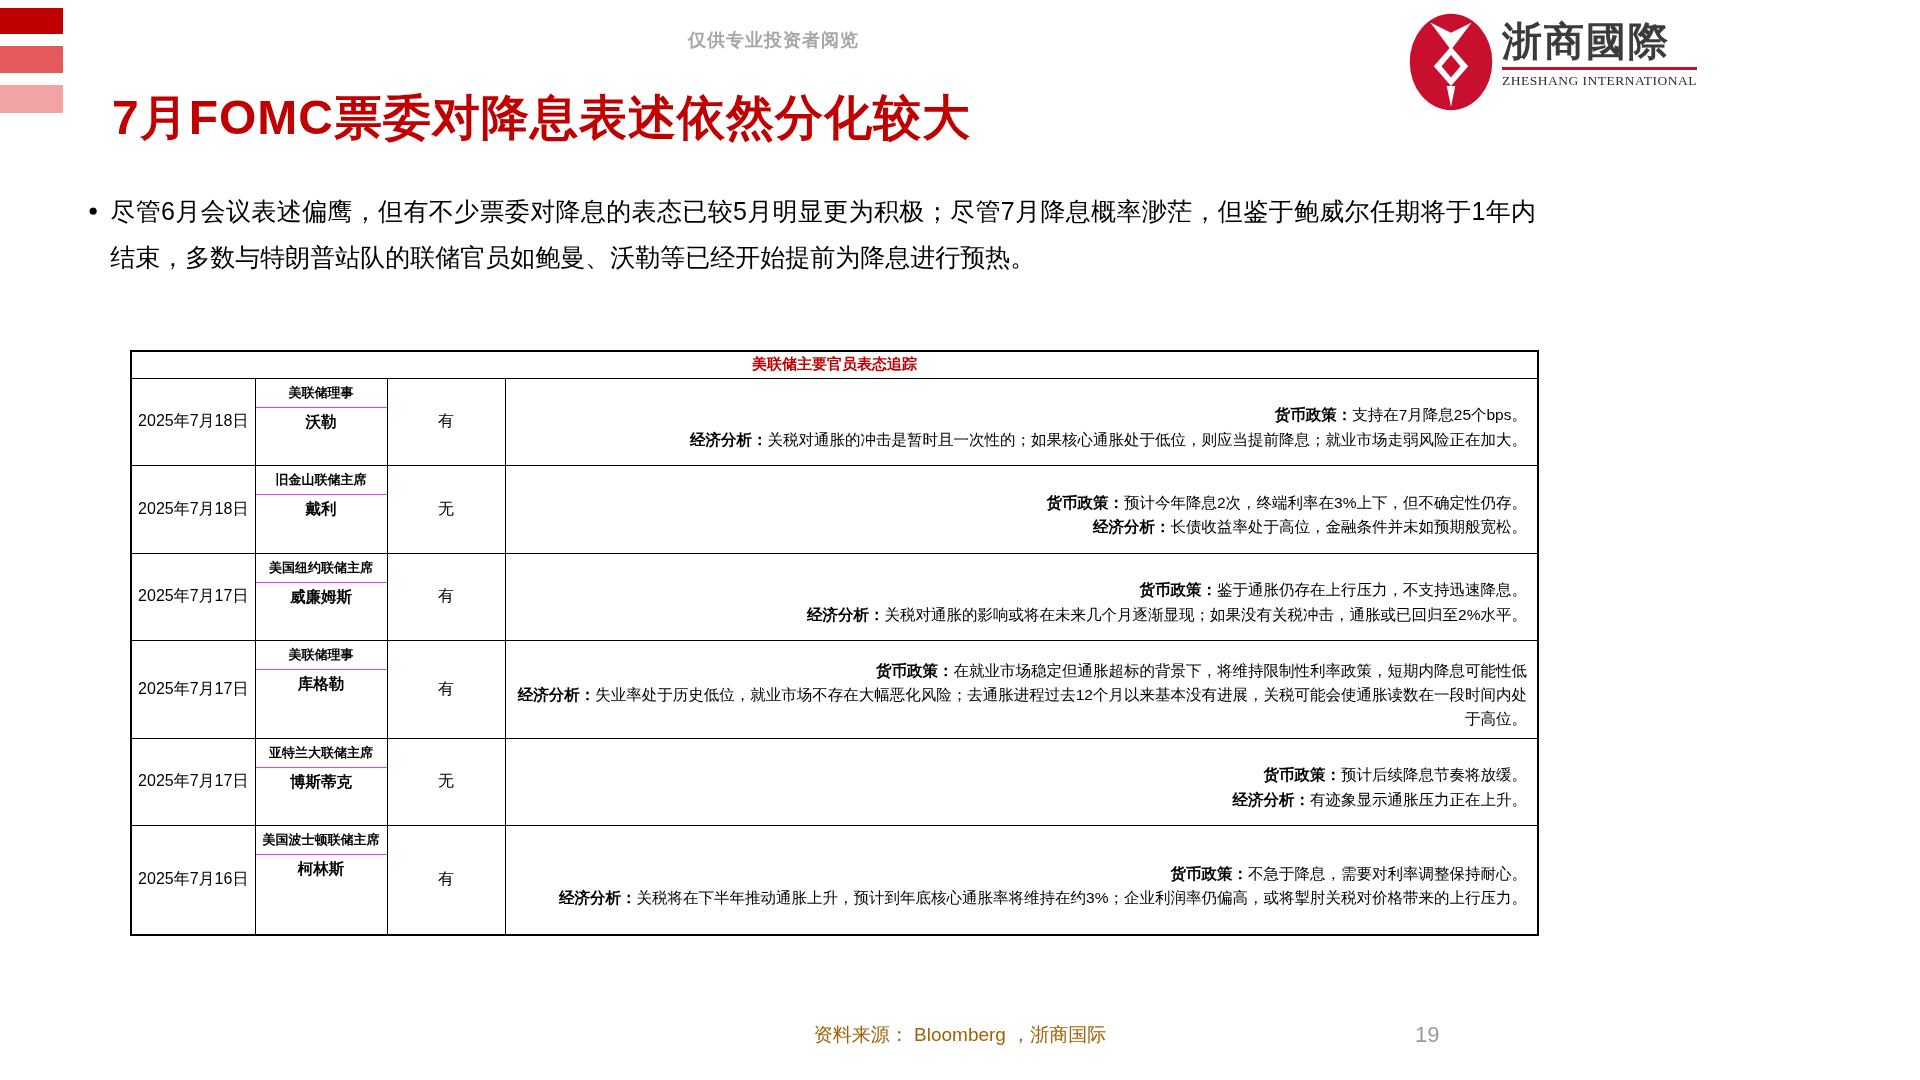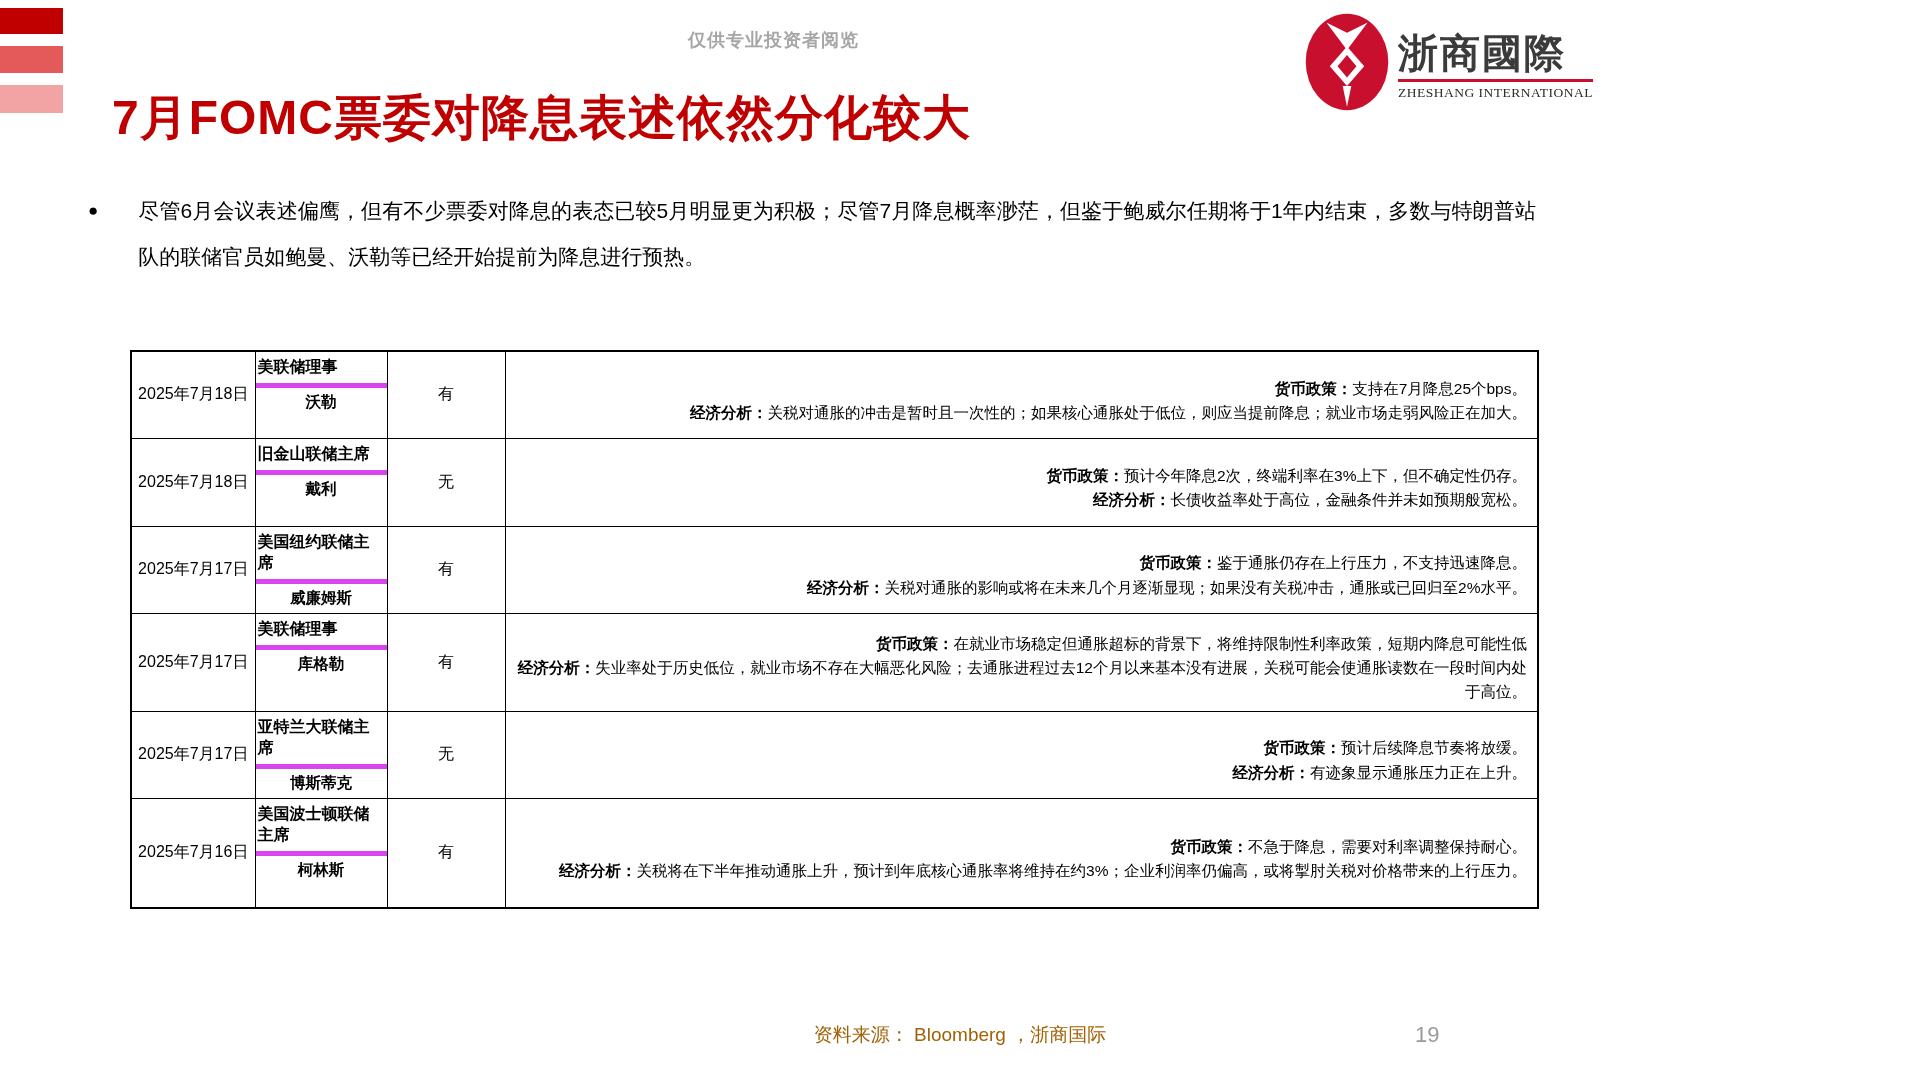--- a/index.html
+++ b/index.html
@@ -9,49 +9,49 @@
   
   .stripe { position:absolute; left:0; width:63px; }
   .stripe1 { top:8px;  height:26px; background:#c00000; }
   .stripe2 { top:46px; height:27px; background:#e45a5a; }
   .stripe3 { top:85px; height:28px; background:#f2a3a3; }
 
   
   .confidential { position:absolute; top:28px; left:688px; font-size:18px; font-weight:bold; color:#a6a6a6; letter-spacing:1px; }
 
   
-  .logo { position:absolute; top:12px; left:1304px; display:flex; align-items:center; }
+  .logo { position:absolute; top:12px; left:1408px; display:flex; align-items:flex-start; }
   .logo-mark { width:86px; height:100px; }
   .logo-text { margin-left:8px; padding-top:8px; }
   .logo-cn { font-family:"Liberation Serif", serif; font-size:40px; font-weight:bold; color:#3b3b3b; letter-spacing:2px; line-height:1.1; }
   .logo-rule { height:3px; background:#c8102e; margin:3px 0 3px 0; }
   .logo-en { font-family:"Liberation Serif", serif; font-size:13.5px; color:#2b2b2b; letter-spacing:0.5px; }
 
   
   .page-title { position:absolute; top:86px; left:112px; font-size:48px; font-weight:bold; color:#c00000; letter-spacing:1px; }
 
   
   .bullet { position:absolute; top:188px; left:88px; width:1448px; display:flex; }
   .bullet-dot { font-size:17px; color:#000; line-height:46px; margin-right:12px; }
-  .bullet-text { font-size:21px; color:#000; line-height:46px; text-align:justify;margin-left:28px; }
+  .bullet-text { font-size:25px; color:#000; line-height:46px; text-align:justify; }
 
   
   .table-wrap { position:absolute; top:350px; left:130px; width:1409px; }
   table { width:100%; border-collapse:collapse; table-layout:fixed; }
   td, th { border:1px solid #000; vertical-align:middle; }
   table { border:2px solid #000; }
   .t-title td { height:27px; text-align:center; font-size:15px; font-weight:bold; color:#c00000; background:#fff; }
   .t-head th { height:57px; background:#c00000; color:#ffffff; font-size:15.5px; font-weight:bold; text-align:center; padding:0 8px; }
   .col-date { width:124px; }
   .col-off  { width:132px; }
   .col-vote { width:118px; }
   .c-date { text-align:center; font-size:16px; color:#000; padding:0 2px; }
   .c-off  { padding:0; vertical-align:top; }
   .off-inner { display:flex; flex-direction:column; height:100%; }
-  .off-title { border-bottom:5px solid #d946ef; font-size:16px; font-weight:bold; padding:5px 2px; }
+  .off-title { border-bottom:1px solid #d946ef; text-align:center; font-size:13px; font-weight:bold; padding:5px 2px; }
   .off-name  { flex:1; display:flex; align-items:center; justify-content:center; font-size:15.5px; font-weight:bold; padding:4px 2px; }
   .c-vote { text-align:center; font-size:16px; color:#000; }
   .c-content { padding:16px 10px 4px 8px; font-size:15.5px; color:#000; line-height:1.55;text-align:right; }
   .cline b { font-weight:bold; }
   tr.r1 { height:87px; } tr.r2 { height:88px; } tr.r3 { height:87px; }
   tr.r4 { height:98px; } tr.r5 { height:87px; } tr.r6 { height:110px; }
 
   
   .source { position:absolute; top:1022px; left:0; width:1920px; text-align:center; font-size:19px; color:#a16207; }
   .page-number { position:absolute; top:1022px; left:1415px; font-size:22px; color:#9a9a9a; }
@@ -91,20 +91,23 @@
 
   <div class="table-wrap">
     <table>
       <colgroup>
         <col class="col-date">
           <col class="col-off">
           <col class="col-vote">
           <col>
       </colgroup>
       <tbody>
+          <tr class="t-title">
+        <td colspan="4">美联储主要官员表态追踪</td>
+      </tr>
 
       <tr class="r1">
         <td class="c-date">2025年7月18日</td>
         <td class="c-off">
           <div class="off-inner">
             <div class="off-title">美联储理事</div>
             <div class="off-name">沃勒</div>
           </div>
         </td>
         <td class="c-vote">有</td>

